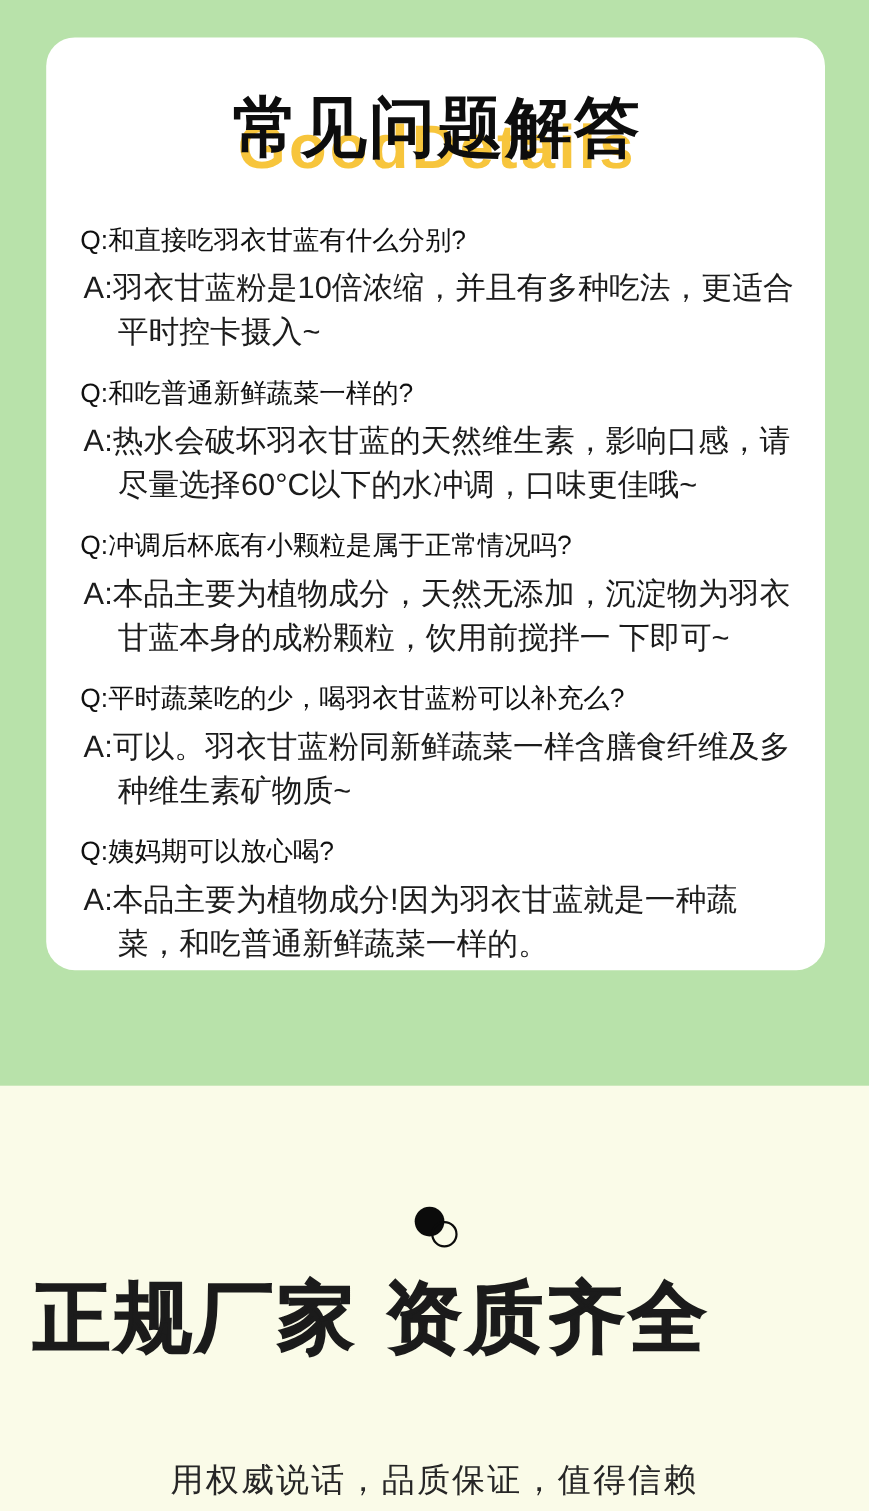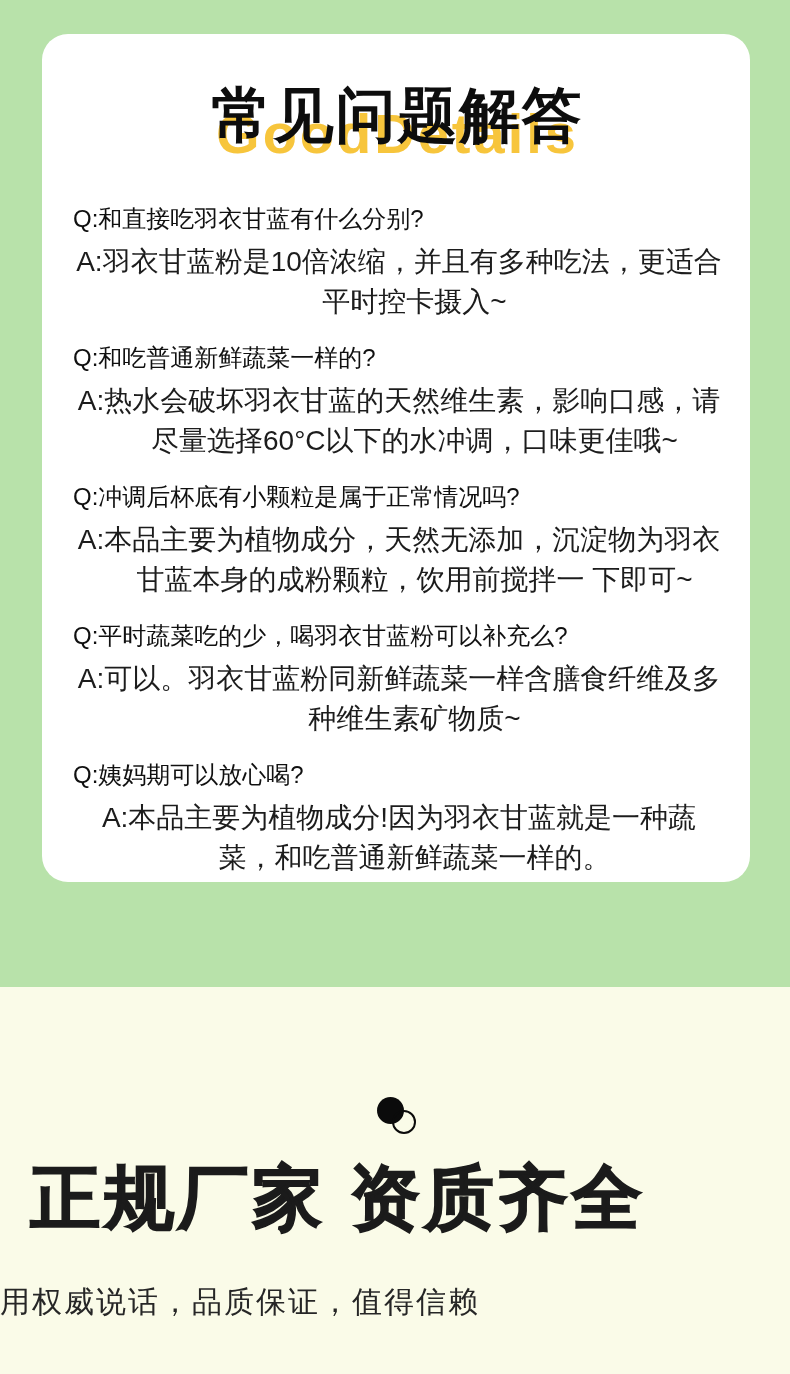--- a/index.html
+++ b/index.html
@@ -65,21 +65,20 @@
     font-size: 24px;
     line-height: 46px;
     color: #101010;
   }
   .qa-answer {
     font-size: 28px;
     line-height: 40px;
     color: #1c1c1c;
     padding-left: 34px;
     text-indent: -31px;
-    text-align: center;
   }
   .qa-answer-extra {
     font-size: 28px;
     line-height: 40px;
     color: #1c1c1c;
     padding-left: 34px;
   }
   .circle-deco {
     position: absolute;
     top: 1097px;
@@ -110,23 +109,24 @@
     text-align: center;
     font-size: 70px;
     line-height: 92px;
     font-weight: 900;
     letter-spacing: 4px;
     color: #1b1b1b;
     -webkit-text-stroke: 1.5px #1b1b1b;
   }
   .factory-subheading {
     position: absolute;
-    top: 1280px;
+    top: 1324px;
     left: 0;
     width: 790px;
+    text-align: center;
     font-size: 30px;
     line-height: 44px;
     letter-spacing: 2px;
     color: #262626;
   }
 </style>
 </head>
 <body>
 
 <div class="green-section"></div>

